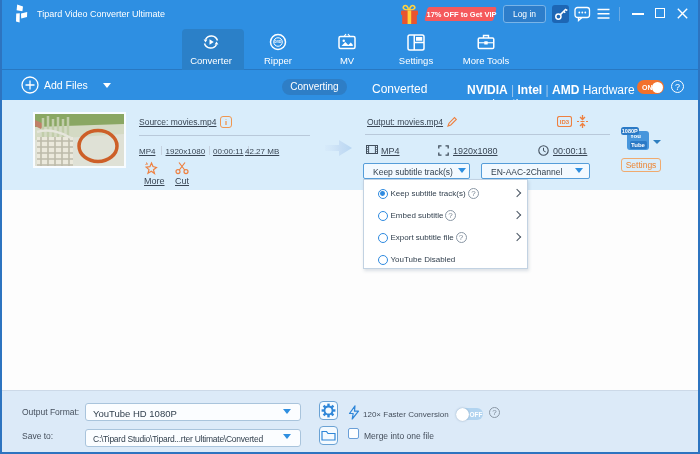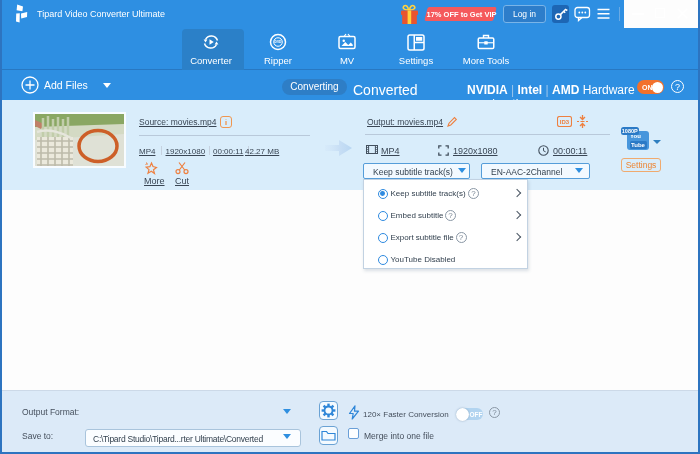--- a/index.html
+++ b/index.html
@@ -3,42 +3,42 @@
 <meta charset="utf-8">
 <style>
   * { margin:0; padding:0; box-sizing:border-box; }
   html,body { width:700px; height:454px; overflow:hidden; }
   body { font-family:"Liberation Sans", sans-serif; position:relative; background:#fdfdfd; }
   .abs { position:absolute; }
   #borderL { position:absolute; left:0; top:0px; width:2px; height:454px; background:#2d74c0; z-index:50; }
   #borderR { position:absolute; left:698px; top:0px; width:2px; height:454px; background:#2d74c0; z-index:50; }
   #borderB { position:absolute; left:0; top:452px; width:700px; height:2px; background:#2d74c0; z-index:50; }
   
-  #titlebar { position:absolute; left:0; top:0; width:624px; height:28px; background:#2e8fe2; }
+  #titlebar { position:absolute; left:0; top:0; width:700px; height:28px; background:#2e8fe2; }
   #ttext { position:absolute; left:37px; top:8.5px; color:#fff; font-size:9px; }
   #banner { position:absolute; left:426px; top:7px; width:69px; height:14px; background:#f5595c;
             transform:skewX(-14deg); border-radius:2px; }
   #bannertext { position:absolute; left:425px; top:10px; width:73px; text-align:center;
             color:#fff; font-size:7.5px; font-weight:bold; white-space:nowrap; }
   #login { position:absolute; left:503px; top:5px; width:43px; height:18px; background:#2d7dca;
            border:1px solid #79b4e8; border-radius:3px; color:#fff; font-size:8.5px;
            text-align:center; line-height:16px; }
   #keybtn { position:absolute; left:552px; top:5px; width:17px; height:18px; background:#1d66b4;
             border-radius:3px; }
   
   #navbar { position:absolute; left:0; top:28px; width:700px; height:42px; background:#2e8fe2;
             border-bottom:1px solid #2878c2; }
   #tabsel { position:absolute; left:182px; top:29px; width:62px; height:41px; background:#2b80c8;
             border-radius:4px 4px 0 0; }
   .tablabel { position:absolute; top:55px; color:#fff; font-size:9.5px; text-align:center; width:80px; }
   
   #subbar { position:absolute; left:0; top:70px; width:700px; height:30px; background:#2e8fe2; }
   #convpill { position:absolute; left:282px; top:79px; width:65px; height:16px; background:#2e7ec6;
               border-radius:8px; color:#fff; font-size:10px; text-align:center; line-height:16px; }
-  #convtext { position:absolute; left:353px; top:82px; color:#fff; font-size:14px; }
+  #convtext { position:absolute; left:372px; top:82px; color:#fff; font-size:12px; }
   #hwtext { position:absolute; left:467px; top:82.5px; color:#fff; font-size:12px; }
   #ontoggle { position:absolute; left:637px; top:80px; width:27px; height:14px; background:#f2712c;
               border-radius:7px; }
   #ontoggle .knob { position:absolute; right:1.5px; top:1.5px; width:11px; height:11px;
               background:#fff; border-radius:50%; }
   #ontoggle .lbl { position:absolute; left:5px; top:3.5px; color:#fff; font-size:7px; font-weight:bold; }
   .qmark { border:1px solid #fff; border-radius:50%; color:#fff; width:13px; height:13px;
            font-size:9px; text-align:center; line-height:12px; }
   
   #itemrow { position:absolute; left:2px; top:100px; width:696px; height:90px; background:#d9edfb; }
@@ -310,20 +310,23 @@
       <span class="chev"></span>
   </div>
   <div class="mrow" style="top:69px">
     <span class="radio"></span>
       <span class="mtext">YouTube Disabled</span>
   </div>
 </div>
 
 <div id="bottombar">
   <div class="blabel" style="left:20px;top:16px">Output Format:</div>
+  <div class="bselect" style="top:12px">
+      <span>YouTube HD 1080P</span>
+    </div>
   <div class="abs selarrow" style="left:281px;top:17.5px"></div>
   <div class="bbtn" style="top:10px">
     <svg width="17" height="17" viewBox="0 0 17 17" style="display:block">
       <circle cx="8.5" cy="8.5" r="4.0" fill="none" stroke="#2e86d8" stroke-width="1.8"></circle>
       <g fill="#2e86d8">
         <rect x="7.3" y="1.6" width="2.4" height="2.4" transform="rotate(0 8.5 8.5)"></rect>
         <rect x="7.3" y="1.6" width="2.4" height="2.4" transform="rotate(45 8.5 8.5)"></rect>
         <rect x="7.3" y="1.6" width="2.4" height="2.4" transform="rotate(90 8.5 8.5)"></rect>
         <rect x="7.3" y="1.6" width="2.4" height="2.4" transform="rotate(135 8.5 8.5)"></rect>
         <rect x="7.3" y="1.6" width="2.4" height="2.4" transform="rotate(180 8.5 8.5)"></rect>

